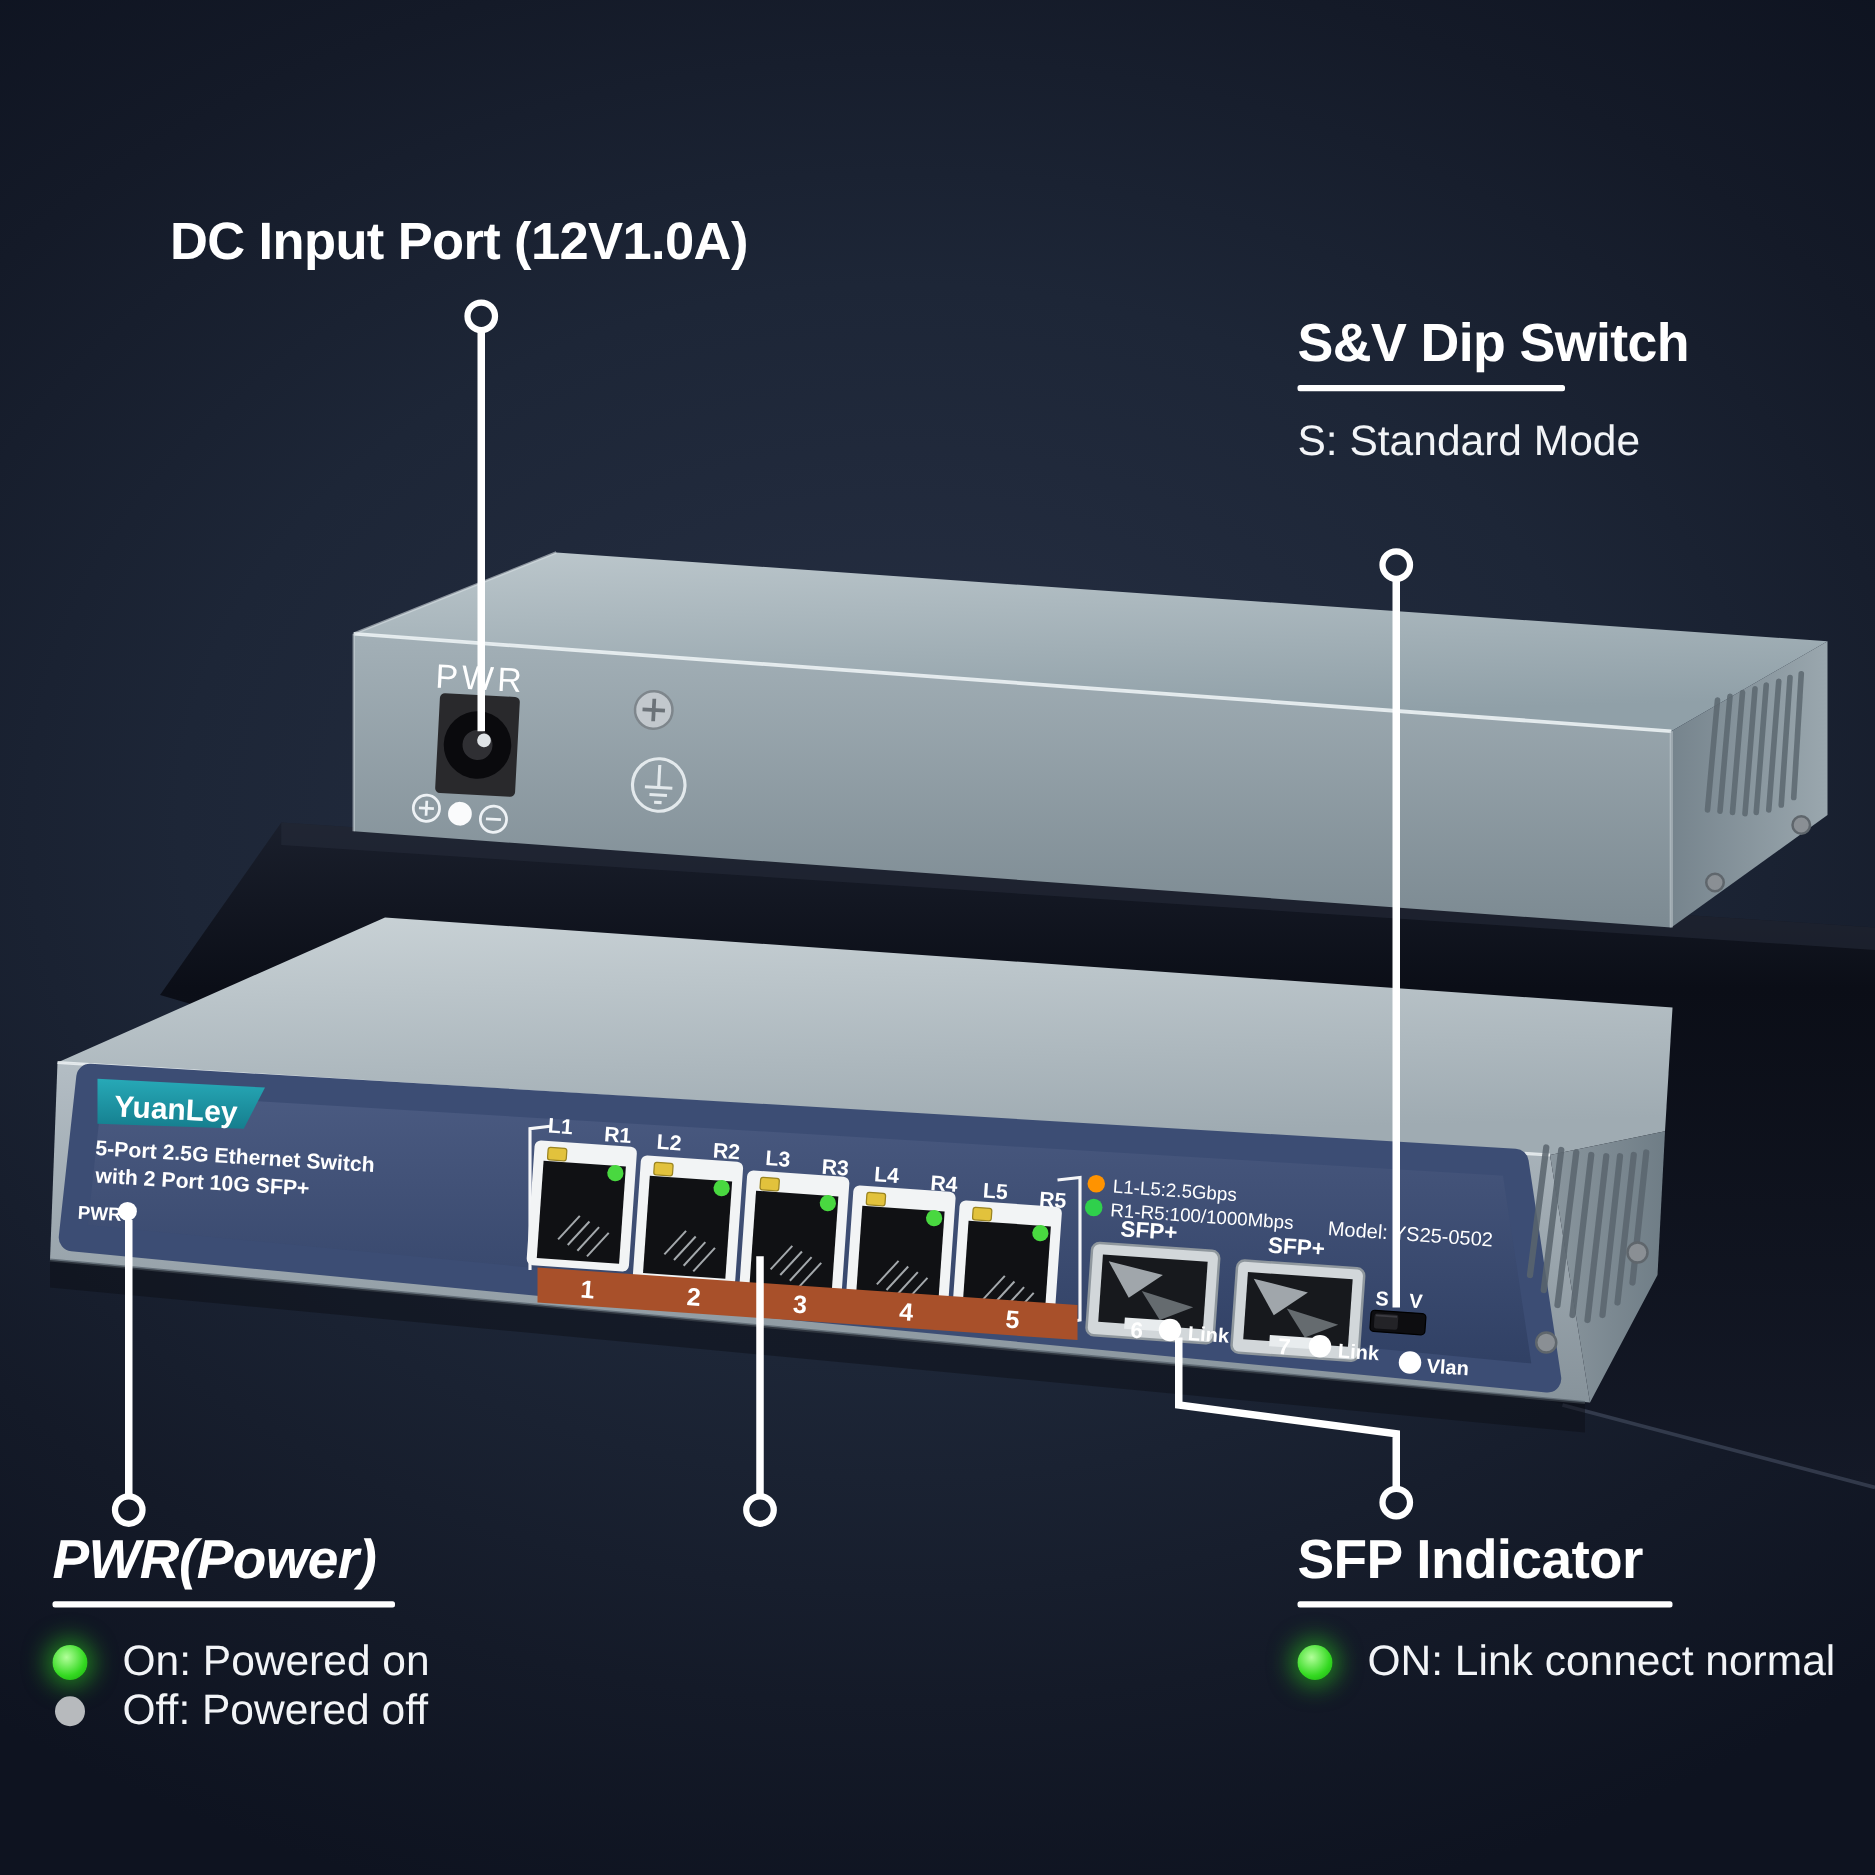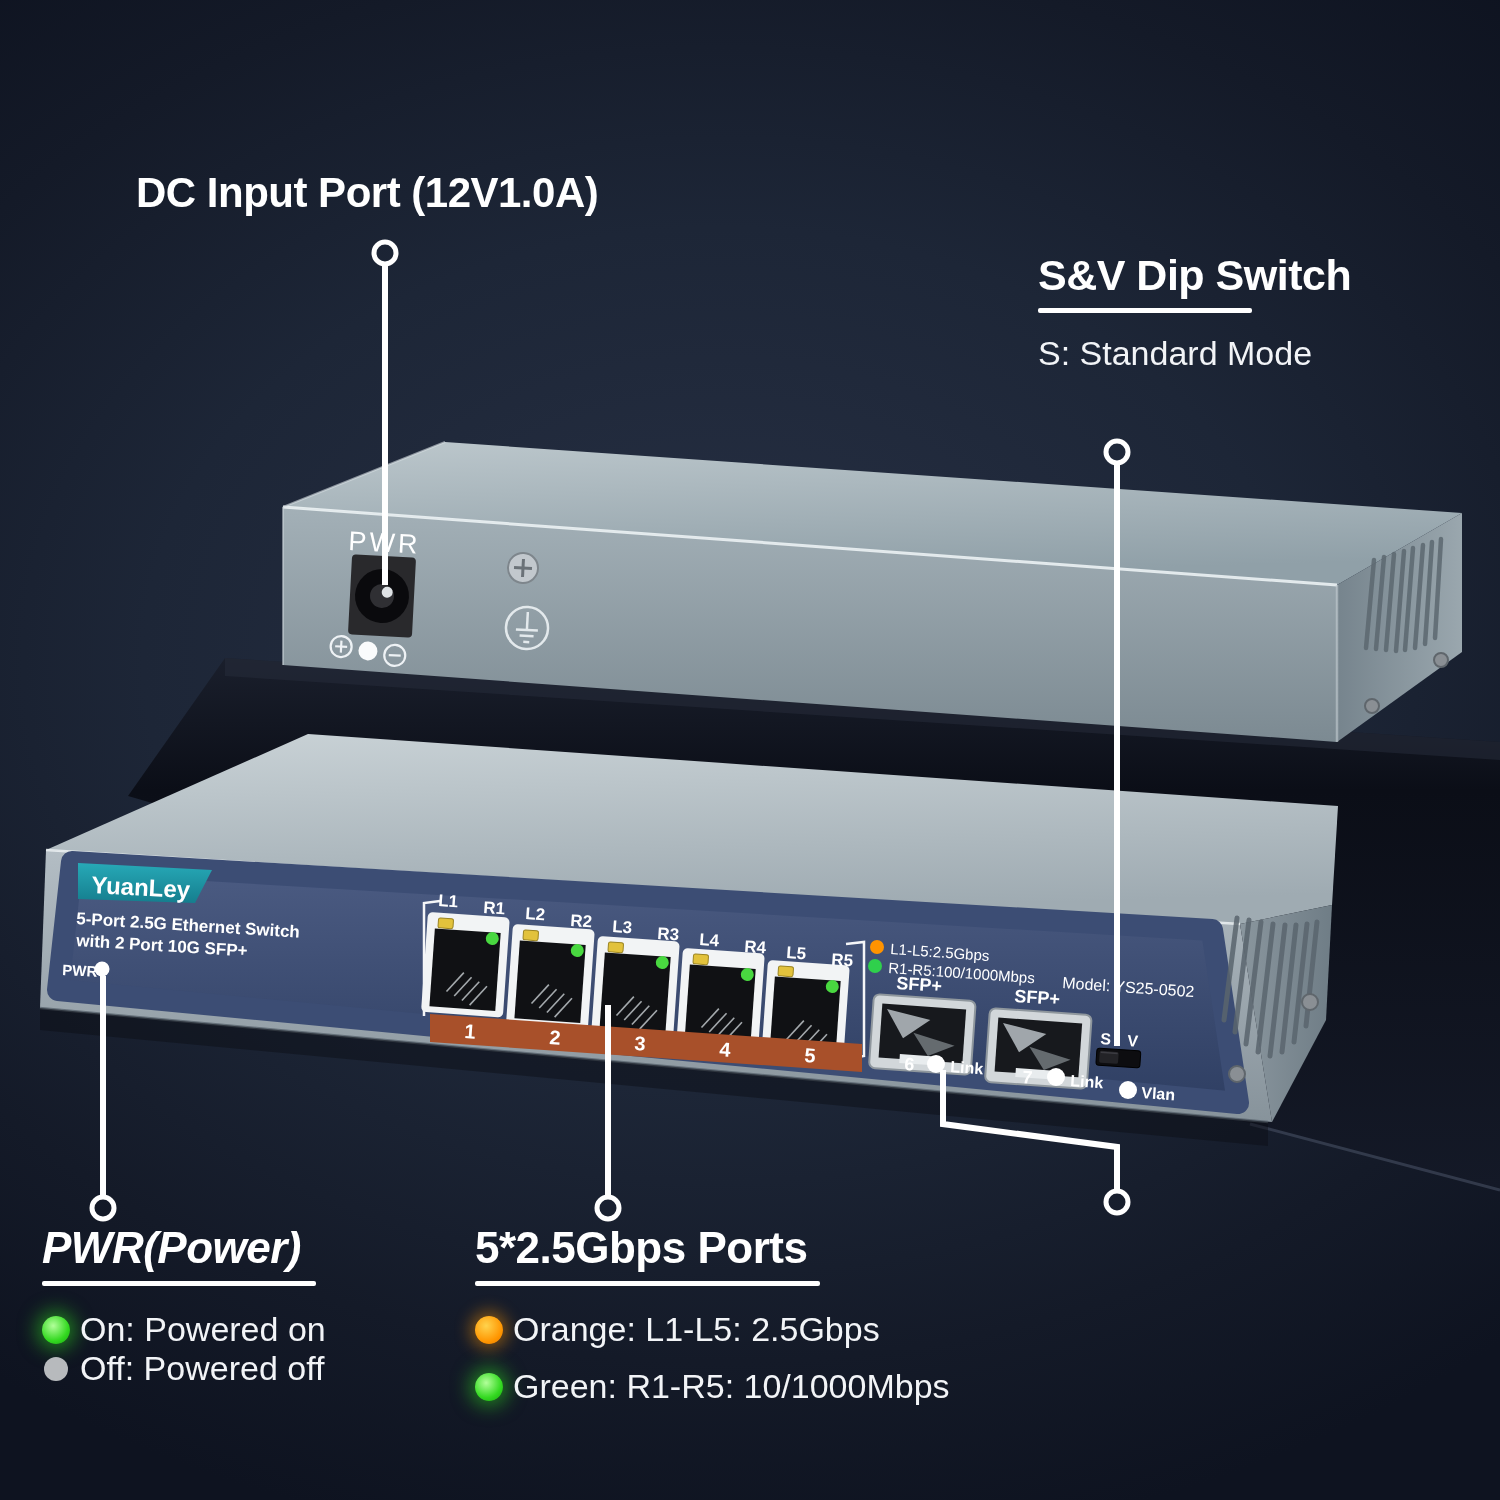--- a/index.html
+++ b/index.html
@@ -7,21 +7,21 @@
     position:relative;width:1500px;height:1500px;overflow:hidden;
     background:radial-gradient(ellipse 1200px 900px at 48% 44%, #273044 0%, #1d2637 48%, #141a28 78%, #0e1320 100%);
     font-family:"Liberation Sans", sans-serif;
   }
   .art{position:absolute;left:0;top:0;width:1500px;height:1500px;}
   .svgt{font-family:"Liberation Sans", sans-serif;fill:#ffffff;}
   .callout{position:absolute;color:#ffffff;}
   .co-title{font-weight:bold;color:#fff;letter-spacing:-0.5px;line-height:1.1;}
   .co-underline{height:5px;background:#ffffff;border-radius:2px;margin-top:9px;}
   .co-line{font-size:34px;color:#f2f4f7;}
-  .co-row{display:flex;align-items:center;gap:10px;margin-top:24px;}
+  .co-row{display:flex;align-items:center;gap:28px;margin-top:24px;}
   .led{flex:0 0 auto;border-radius:50%;}
   .led-green{width:28px;height:28px;background:radial-gradient(circle at 40% 35%, #b2ff9a, #34d921 60%, #17a60e);box-shadow:0 0 18px 6px rgba(46,216,30,.5);}
   .led-orange{width:28px;height:28px;background:radial-gradient(circle at 40% 35%, #ffd34d, #ff9500 65%, #e07800);box-shadow:0 0 16px 5px rgba(255,150,0,.45);}
   .led-gray{width:24px;height:24px;background:#b7babd;margin-left:2px;margin-right:2px;}
 </style>
 </head>
 <body>
 
 <div class="stage">
 
@@ -343,27 +343,23 @@
     <div class="co-row">
       <span class="led led-green"></span>
       <span class="co-line">On: Powered on</span>
     </div>
     <div class="co-row" style="margin-top:0;">
       <span class="led led-gray"></span>
       <span class="co-line">Off: Powered off</span>
     </div>
   </div>
 
-  <div class="callout" style="left:475px;top:1224px;width:520px;">
-    <div class="co-title" style="font-size:44px;">5*2.5Gbps Ports</div>
-    <div class="co-underline" style="width:345px;"></div>
+
+  <div class="callout" style="left:1038px;top:1224px;width:460px;">
+    <div class="co-title" style="font-size:44px;">SFP Indicator</div>
+    <div class="co-underline" style="width:300px;"></div>
     <div class="co-row">
-      <span class="led led-orange"></span>
-      <span class="co-line">Orange: L1-L5: 2.5Gbps</span>
-    </div>
-    <div class="co-row" style="margin-top:18px;">
       <span class="led led-green"></span>
-      <span class="co-line">Green: R1-R5: 10/1000Mbps</span>
+      <span class="co-line">ON: Link connect normal</span>
     </div>
   </div>
 
-
 </div>
 
 </body></html>

